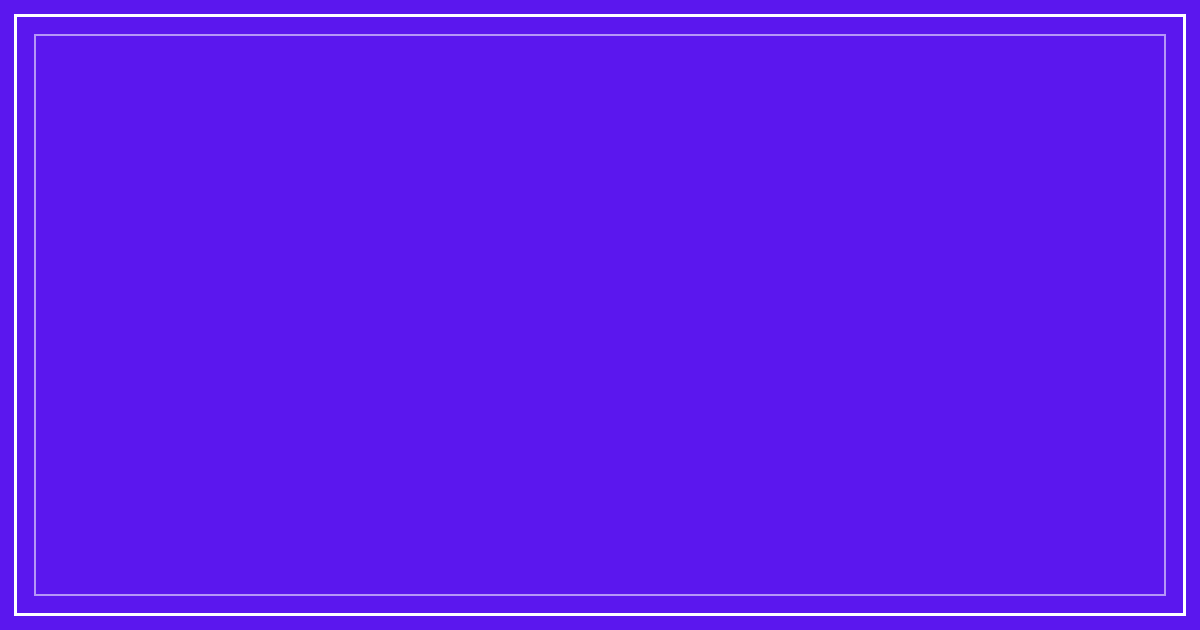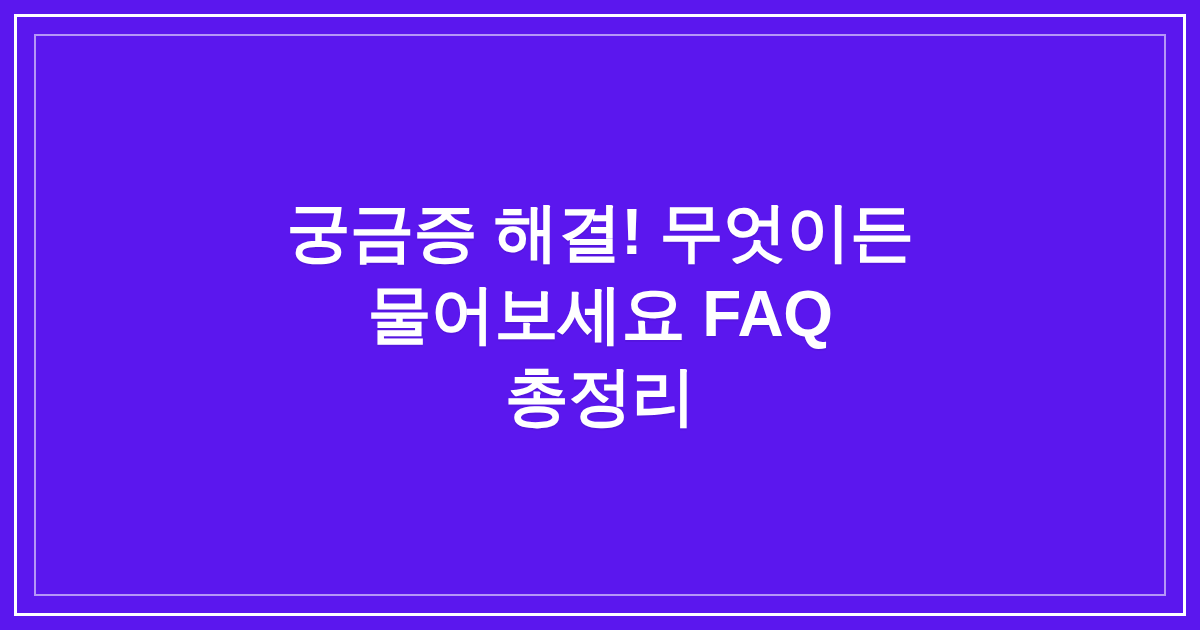--- a/index.html
+++ b/index.html
@@ -59,18 +59,13 @@
     white-space: pre-line;
     text-shadow: 0 2px 0 rgba(0,0,0,0.06);
   }
 </style>
 </head>
 <body>
 
 <div class="banner">
   <div class="frame-outer"></div>
   <div class="frame-inner"></div>
-  <div class="title-wrap">
-    <h1 class="title">궁금증 해결! 무엇이든
-물어보세요 FAQ
-총정리</h1>
-  </div>
 </div>
 
 </body></html>

